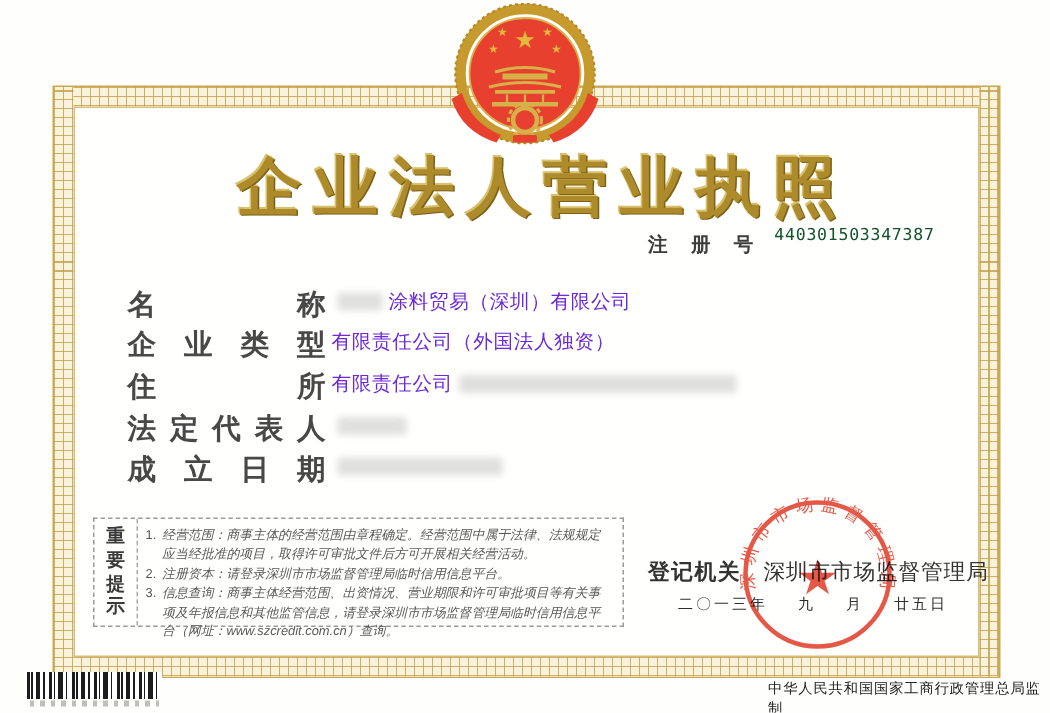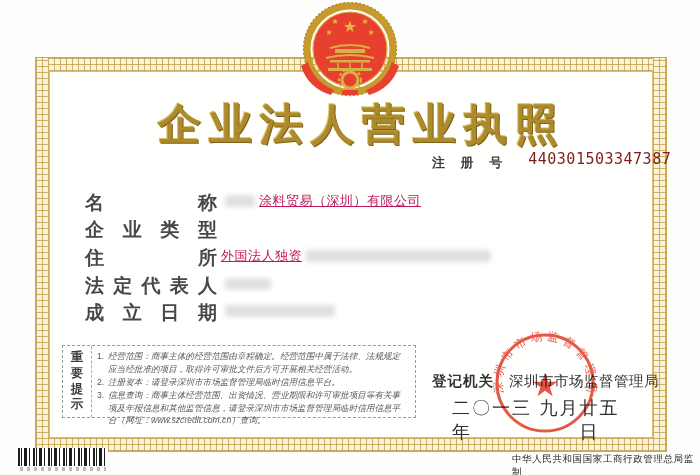--- a/index.html
+++ b/index.html
@@ -33,30 +33,30 @@
     position:absolute;left:0;top:96px;width:100%;text-align:center;
     font-size:43px;font-weight:bold;letter-spacing:8px;padding-left:24px;box-sizing:border-box;
     color:#ad8b2b;
     text-shadow:1px 1px 0 #7d611b, -1px -1px 0 #d9c06c, 0 0 1px #a5841f;
     z-index:2;
   }
 
   
   .regno{position:absolute;left:432px;top:150px;display:flex;align-items:flex-start;z-index:2;}
   .regno .lab{font-size:13px;color:#3d3d3d;letter-spacing:6px;font-weight:bold;padding-top:4px;}
-  .regno .val{font-size:15px;color:#7f1d1d;font-family:"DejaVu Sans Mono", monospace;margin-left:20px;letter-spacing:.5px;}
+  .regno .val{font-size:11px;color:#14532d;font-family:"DejaVu Sans Mono", monospace;margin-left:8px;letter-spacing:.5px;}
 
   
   .fields{position:absolute;left:85px;top:189px;width:555px;z-index:2;}
   .f-row{display:flex;align-items:center;height:27.6px;}
   .f-label{
     width:132px;flex:none;display:flex;justify-content:space-between;
     font-size:19px;font-weight:bold;color:#484848;
   }
-  .f-value{margin-left:4px;font-size:13px;color:#be185d;display:flex;align-items:center;transform:translateY(-2px);letter-spacing:.5px;text-decoration:underline;}
+  .f-value{margin-left:4px;font-size:13px;color:#6d28d9;display:flex;align-items:center;transform:translateY(-2px);letter-spacing:.5px;}
   .f-value > span.txt{white-space:nowrap;}
   .redacted{
     display:inline-block;height:12px;background:#c6c6c6;border-radius:2px;
     filter:blur(2.5px);opacity:.55;margin:0 4px;flex:none;
   }
 
   
   .notice{
     position:absolute;left:62px;top:345px;width:354px;height:73px;
     border:1px dashed #9b9b9b;display:flex;box-sizing:border-box;background:#fffffe;z-index:2;
@@ -71,21 +71,21 @@
   .n-num{width:11px;flex:none;}
   .n-text{flex:1;font-style:italic;}
 
   
   .registry{position:absolute;left:432px;top:372px;display:flex;z-index:2;}
   .registry .lab{font-size:14.5px;font-weight:bold;color:#333;letter-spacing:1px;}
   .registry .val{font-size:14.5px;color:#333;margin-left:15px;letter-spacing:.5px;}
   .seal{position:absolute;left:492px;top:330px;width:106px;height:106px;z-index:6;opacity:.88;mix-blend-mode:multiply;}
   .issue-date{
     position:absolute;left:452px;top:396px;width:180px;display:flex;
-    justify-content:space-between;font-size:18px;color:#2e2e2e;letter-spacing:2px;z-index:2;
+    justify-content:space-between;font-size:10px;color:#2e2e2e;letter-spacing:2px;z-index:2;
   }
 
   
   .barcode{position:absolute;left:18px;top:448px;width:90px;height:18px;
     background:repeating-linear-gradient(90deg,#1c1c1c 0 2px,#fff 2px 3px,#1c1c1c 3px 4px,#fff 4px 6px,#1c1c1c 6px 9px,#fff 9px 11px,#1c1c1c 11px 12px,#fff 12px 15px);
   }
   .barcode-digits{position:absolute;left:20px;top:467px;width:86px;height:4px;
     background:repeating-linear-gradient(90deg,#8a8a8a 0 3px,transparent 3px 7px);
     opacity:.55;filter:blur(.4px);
   }
@@ -145,28 +145,31 @@
         <span class="txt">涂料贸易（深圳）有限公司</span>
       </div>
     </div>
     <div class="f-row">
       <div class="f-label">
         <span>企</span>
         <span>业</span>
         <span>类</span>
         <span>型</span>
       </div>
+      <div class="f-value">
+        <span class="txt">有限责任公司（外国法人独资）</span>
+      </div>
     </div>
     <div class="f-row">
       <div class="f-label">
         <span>住</span>
         <span>所</span>
       </div>
       <div class="f-value">
-        <span class="txt">外国法人独资</span>
+        <span class="txt">有限责任公司</span>
         <span class="redacted" style="width: 185px;"></span>
       </div>
     </div>
     <div class="f-row">
       <div class="f-label">
         <span>法</span>
         <span>定</span>
         <span>代</span>
         <span>表</span>
         <span>人</span>

